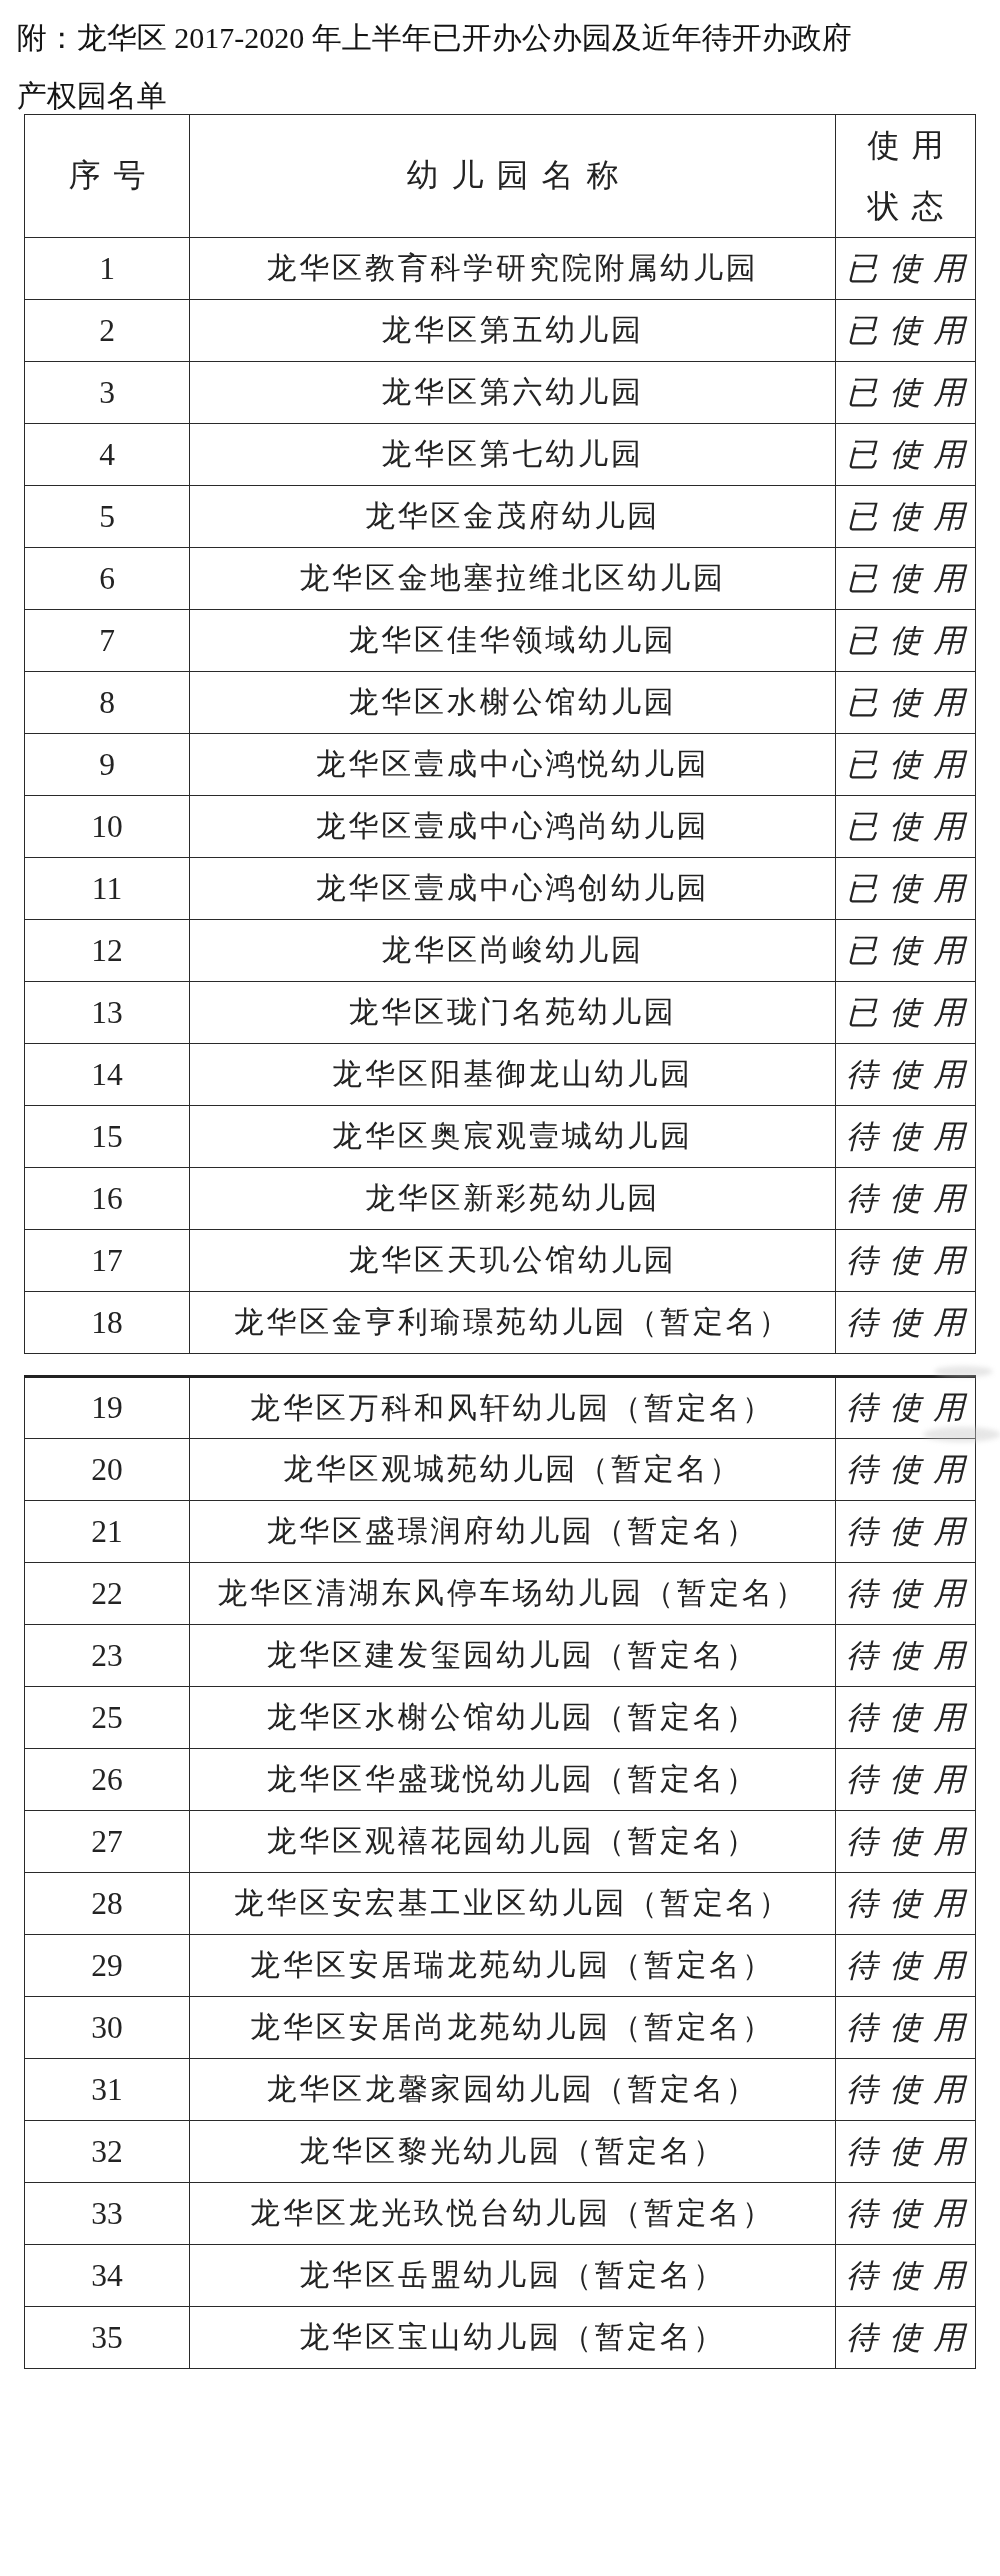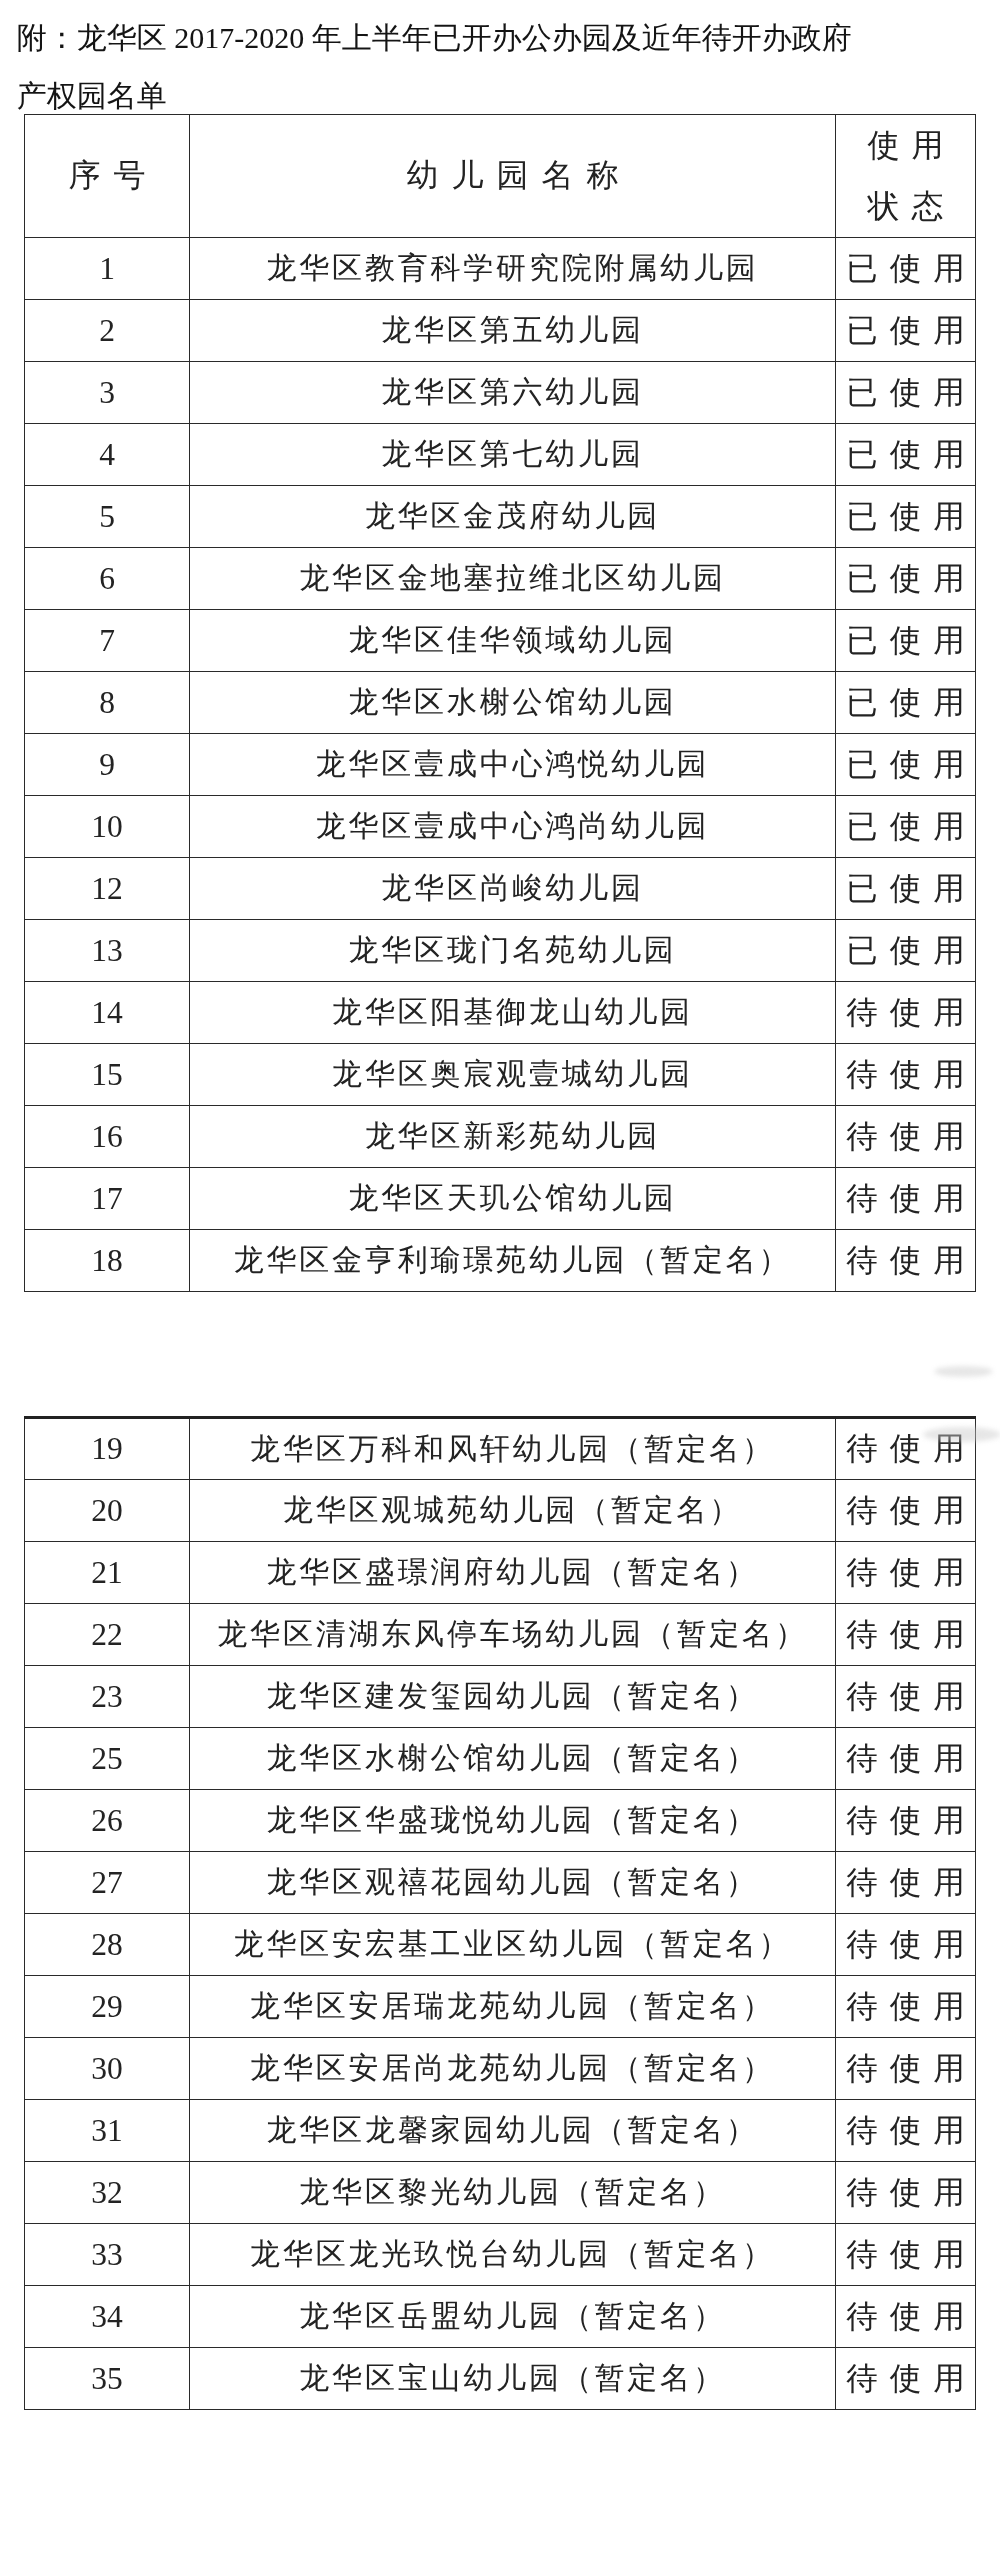--- a/index.html
+++ b/index.html
@@ -14,38 +14,38 @@
     font-size:30px; line-height:58px; white-space:nowrap;
     color:#141414;
   }
   table {
     position:absolute; left:24px;
     border-collapse:collapse; table-layout:fixed;
     background:#ffffff;
     padding-left:32px;
   }
   .t1 { top:114px; }
-  .t2 { top:1416px; border-top:3.7px solid #222222; }
+  .t2 { top:1375px; border-top:3.7px solid #222222; }
   col.c1 { width:165px; }
   col.c2 { width:646px; }
   col.c3 { width:140px; }
   th, td {
     border:1.9px solid #2a2a2a;
     text-align:center; vertical-align:middle;
     font-weight:normal; color:#232323;
   }
   thead th { height:120px; font-size:32px; }
   tbody td { height:62px; }
   .h-sp   { letter-spacing:13px; margin-right:-13px; }
   .h-stat { line-height:61px; font-size:32px; }
   .h-stat div { letter-spacing:12px; margin-right:-12px; }
   .c-no   { font-size:31.5px; }
   .c-name { font-size:30px; letter-spacing:2.8px; }
   .c-status { font-size:31.5px; }
-  .c-status span { letter-spacing:12px; margin-right:-12px; }
+  .c-status span { letter-spacing:12px; margin-right:-12px;font-style:italic; }
   .smudge {
     position:absolute; background:#c9c9c9; opacity:0.45;
     border-radius:50%; filter:blur(2.8px);
   }
   .smudge.s1 { left:934px; top:1366px; width:59px; height:11px; }
   .smudge.s2 { left:923px;  top:1427px; width:78px; height:15px; }
 </style>
 </head>
 <body>
 
@@ -124,20 +124,25 @@
     <td class="c-name">龙华区壹成中心鸿悦幼儿园</td>
     <td class="c-status"><span>已使用</span></td>
   </tr>
 
   <tr>
     <td class="c-no">10</td>
     <td class="c-name">龙华区壹成中心鸿尚幼儿园</td>
     <td class="c-status"><span>已使用</span></td>
   </tr>
 
+  <tr>
+    <td class="c-no">11</td>
+    <td class="c-name">龙华区壹成中心鸿创幼儿园</td>
+    <td class="c-status"><span>已使用</span></td>
+  </tr>
 
   <tr>
     <td class="c-no">12</td>
     <td class="c-name">龙华区尚峻幼儿园</td>
     <td class="c-status"><span>已使用</span></td>
   </tr>
 
   <tr>
     <td class="c-no">13</td>
     <td class="c-name">龙华区珑门名苑幼儿园</td>

